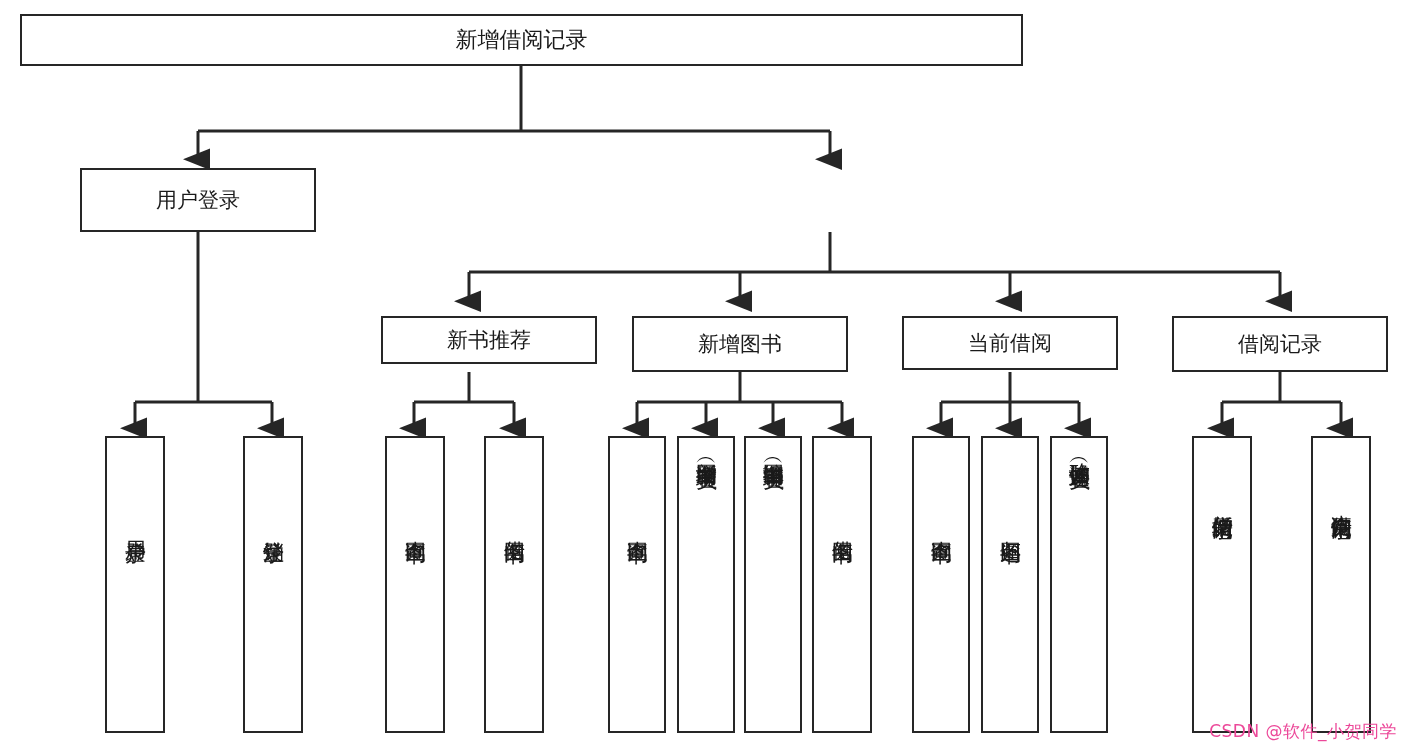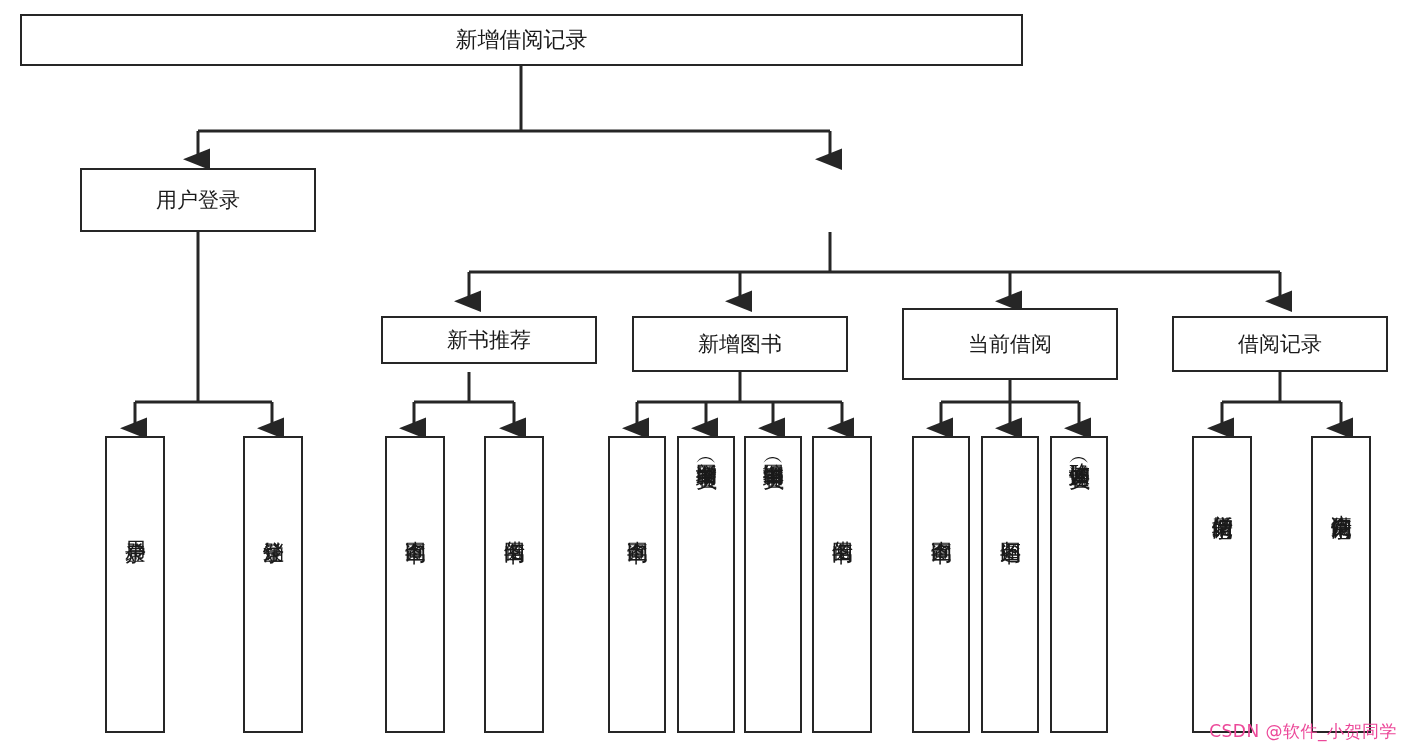--- a/index.html
+++ b/index.html
@@ -143,21 +143,21 @@
   <div class="node horiz" style="left:80px; top:168px; width:236px; height:64px;">
     <span class="node-label">用户登录</span>
   </div>
 
   <div class="node horiz" style="left:361px; top:316px; width:216px; height:48px;margin-left:20px;">
     <span class="node-label">新书推荐</span>
   </div>
   <div class="node horiz" style="left:632px; top:316px; width:216px; height:56px;">
     <span class="node-label">新增图书</span>
   </div>
-  <div class="node horiz" style="left:902px; top:308px; width:216px; height:72px;">
+  <div class="node horiz" style="left:902px; top:316px; width:216px; height:54px;">
     <span class="node-label">当前借阅</span>
   </div>
   <div class="node horiz" style="left:1172px; top:316px; width:216px; height:56px;">
     <span class="node-label">借阅记录</span>
   </div>
 
   <div class="node vert pad-low" style="left:105px; top:436px; width:60px; height:297px;">
     <span class="node-label">用户登录</span>
   </div>
   <div class="node vert pad-low" style="left:243px; top:436px; width:60px; height:297px;">

